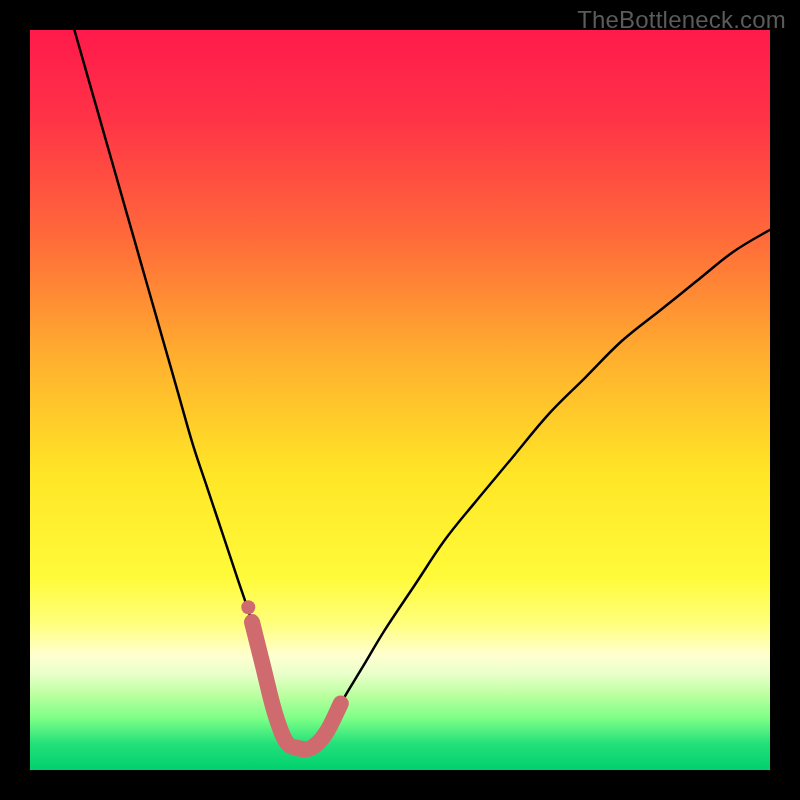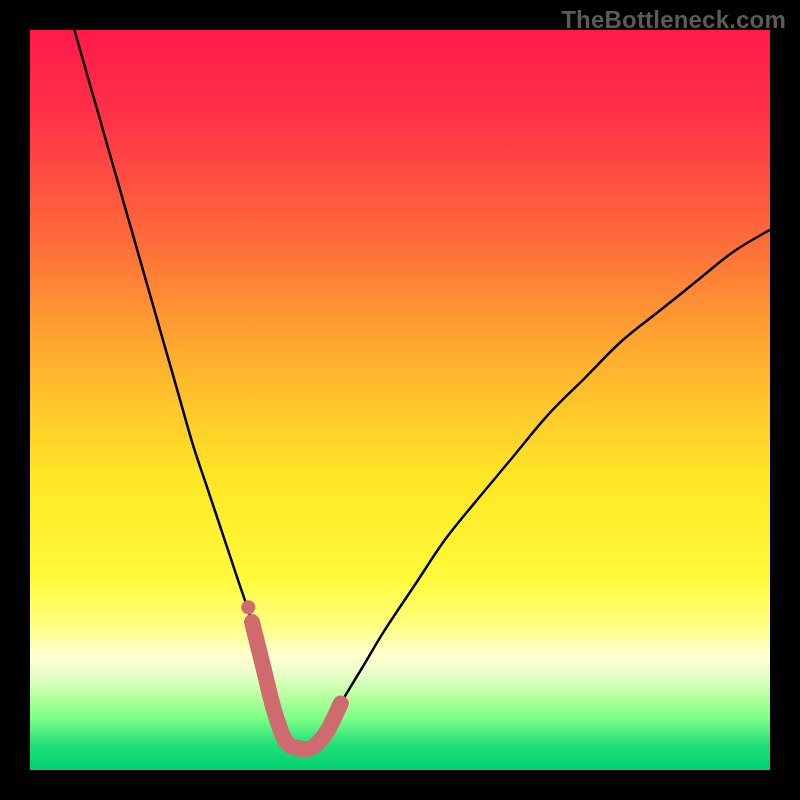--- a/index.html
+++ b/index.html
@@ -33,21 +33,21 @@
     top: 0;
     width: 100%;
     height: 100%;
   }
   .watermark {
     position: absolute;
     top: 6px;
     right: 14px;
     color: #5b5b5b;
     font-size: 24px;
-    font-weight: 700;
+    font-weight: 400;
     letter-spacing: 0.2px;
   }
   svg.curve {
     position: absolute;
     left: 0;
     top: 0;
     width: 740px;
     height: 740px;
   }
 </style>

